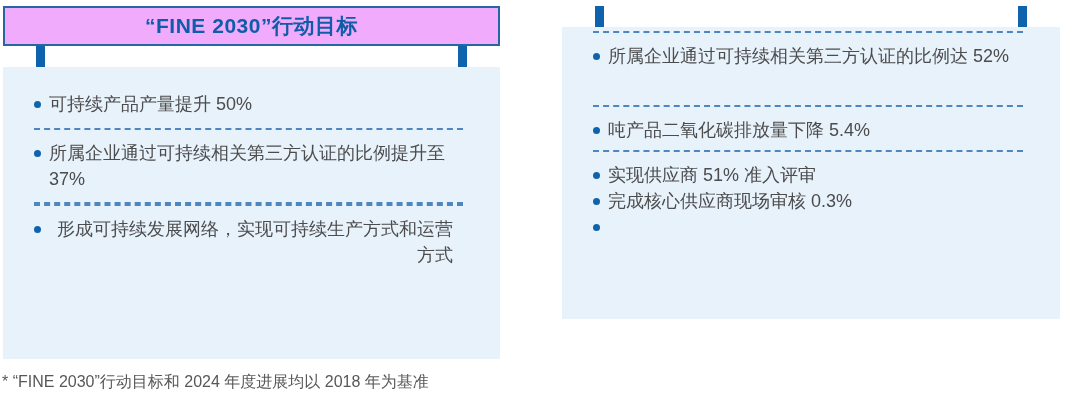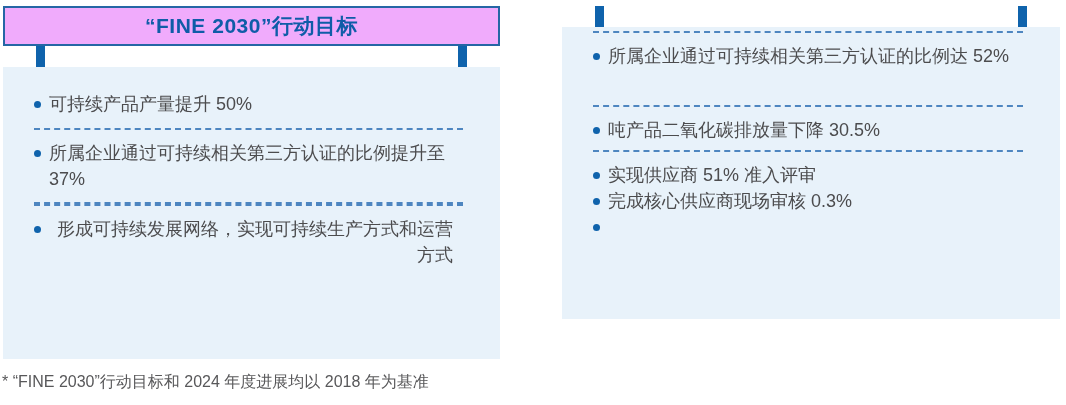--- a/index.html
+++ b/index.html
@@ -149,21 +149,21 @@
         <div class="row row-2">
           <div class="item">
             <span class="dot"></span>
             <span class="item-text">所属企业通过可持续相关第三方认证的比例达 52%</span>
           </div>
         </div>
         <div class="sep"></div>
         <div class="row row-3">
           <div class="item">
             <span class="dot"></span>
-            <span class="item-text">吨产品二氧化碳排放量下降 30.5%</span>
+            <span class="item-text">吨产品二氧化碳排放量下降 5.4%</span>
           </div>
         </div>
         <div class="sep"></div>
         <div class="row row-4">
           <div class="item">
             <span class="dot"></span>
             <span class="item-text">实现供应商 51% 准入评审</span>
           </div>
           <div class="item">
             <span class="dot"></span>

